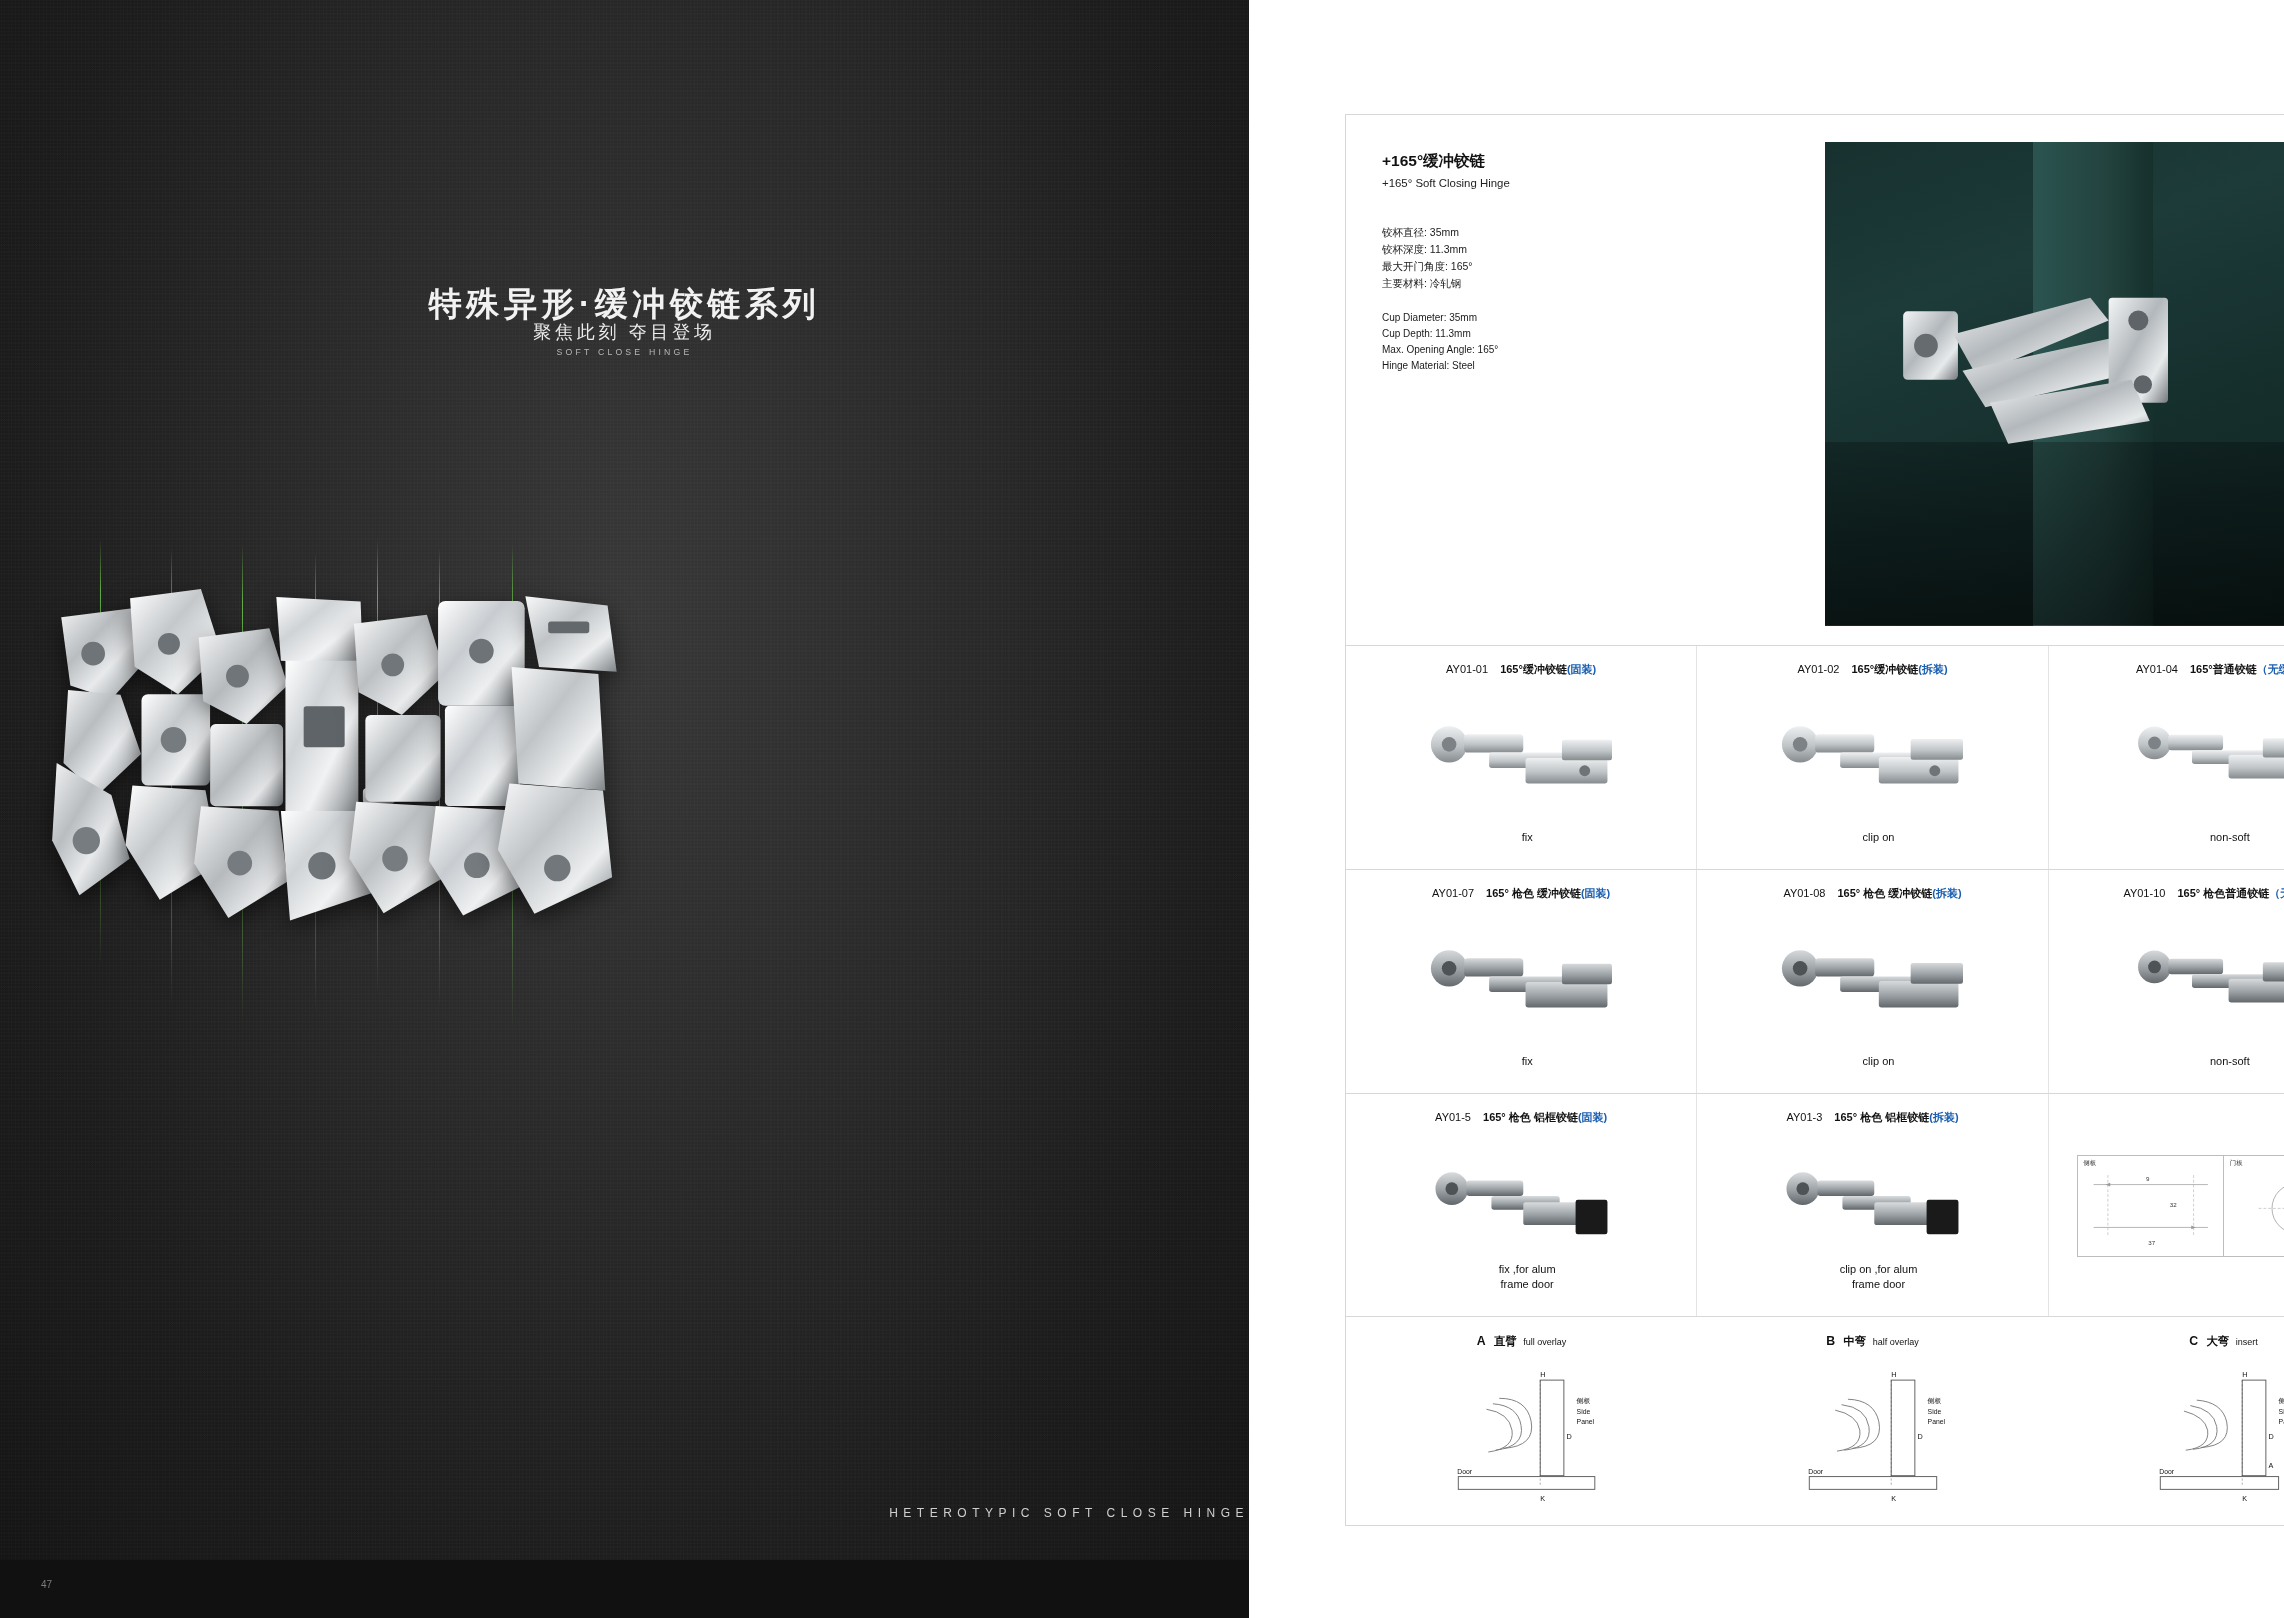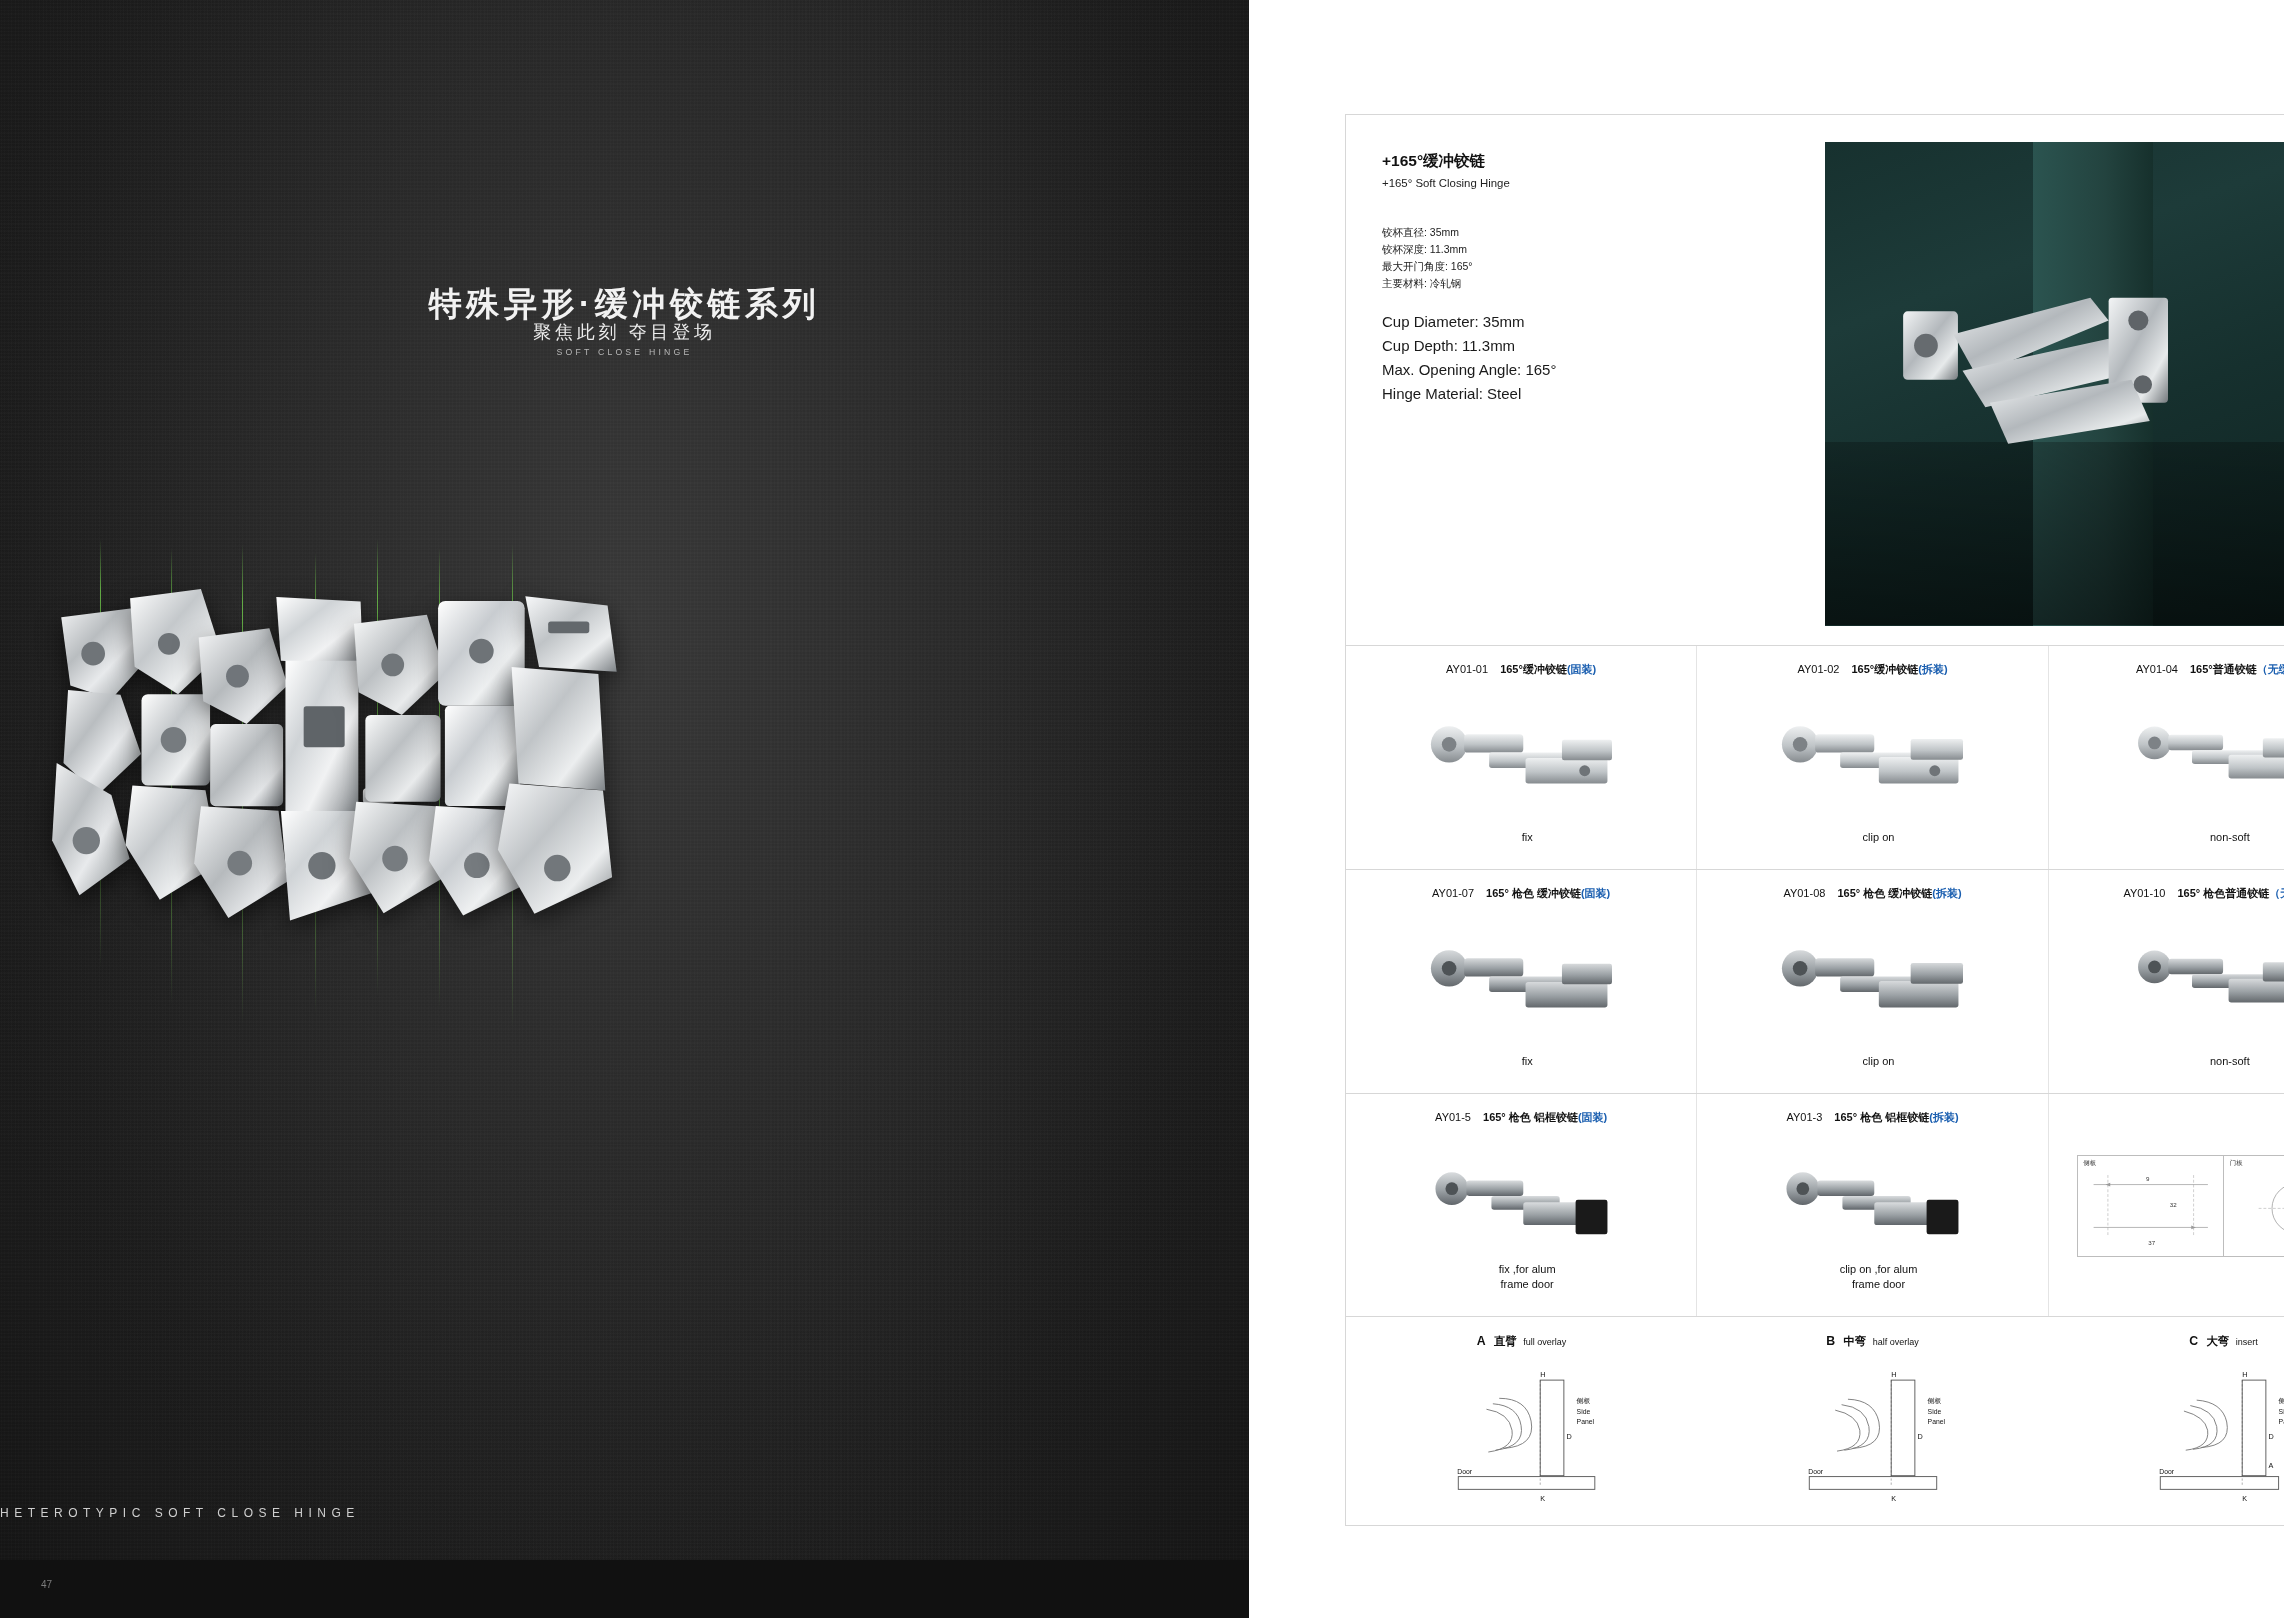--- a/index.html
+++ b/index.html
@@ -65,21 +65,21 @@
     position:absolute; width:1.4px; top:0;
     background:linear-gradient(to bottom, rgba(110,200,70,0) 0%, #6cc04a 12%, #7cd455 50%, rgba(110,200,70,0) 100%);
     opacity:.85;
   }
   .hinge {
     position:absolute;
     filter: drop-shadow(0 8.2px 12px rgba(0,0,0,0.55));
   }
   .footer-en{
     position:absolute; bottom:98px; left:0; width:100%;
-    text-align:left; color:#cfcfcf;
+    text-align:right; color:#cfcfcf;
     font-size:12px; letter-spacing:5.5px; z-index:4;
   }
   .pg-left{
     position:absolute; bottom:28px; left:41px;
     color:#7d7d7d; font-size:10px; z-index:5;
   }
   .left-bottom-strip{
     position:absolute; bottom:0; left:0; width:100%; height:58px;
     background:#111; z-index:2;
   }
@@ -96,21 +96,21 @@
     border:0.9px solid #d7d7d7;
     box-sizing:border-box;
   }
   
   .hero{ position:absolute; left:0; top:0; width:100%; height:530px; }
   .spec-block{ position:absolute; left:36px; top:36px; width:411px; }
   .spec-title-cn{ font-size:15.5px; color:#111; font-weight:bold; margin-bottom:4.6px;}
   .spec-title-en{ font-size:11.4px; color:#222; margin-bottom:35px;}
   .spec-line{ font-size:10.5px; color:#1a1a1a; line-height:1.62; }
   .spec-gap{ height:18px; }
-  .spec-line-en{ font-size:15px; color:#1a1a1a; line-height:1.62; }
+  .spec-line-en{ font-size:10px; color:#1a1a1a; line-height:1.62; }
 
   .hero-photo{
     position:absolute; right:26.5px; top:26.5px;
     width:548px; height:484px;
     background:
       linear-gradient(160deg,#17312f 0%, #1d3b39 28%, #16302e 55%, #0e211f 100%);
     overflow:hidden;
   }
   .hero-photo .door-edge{
     position:absolute; left:38%; top:0; width:22%; height:100%;

